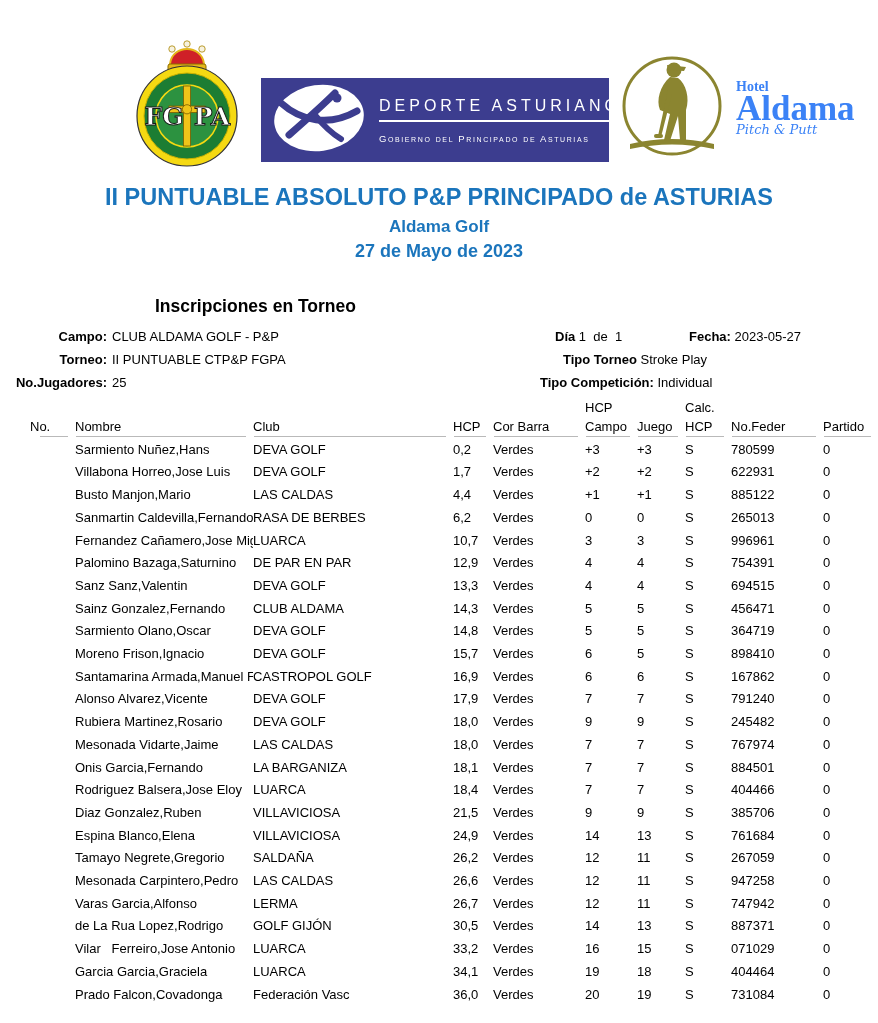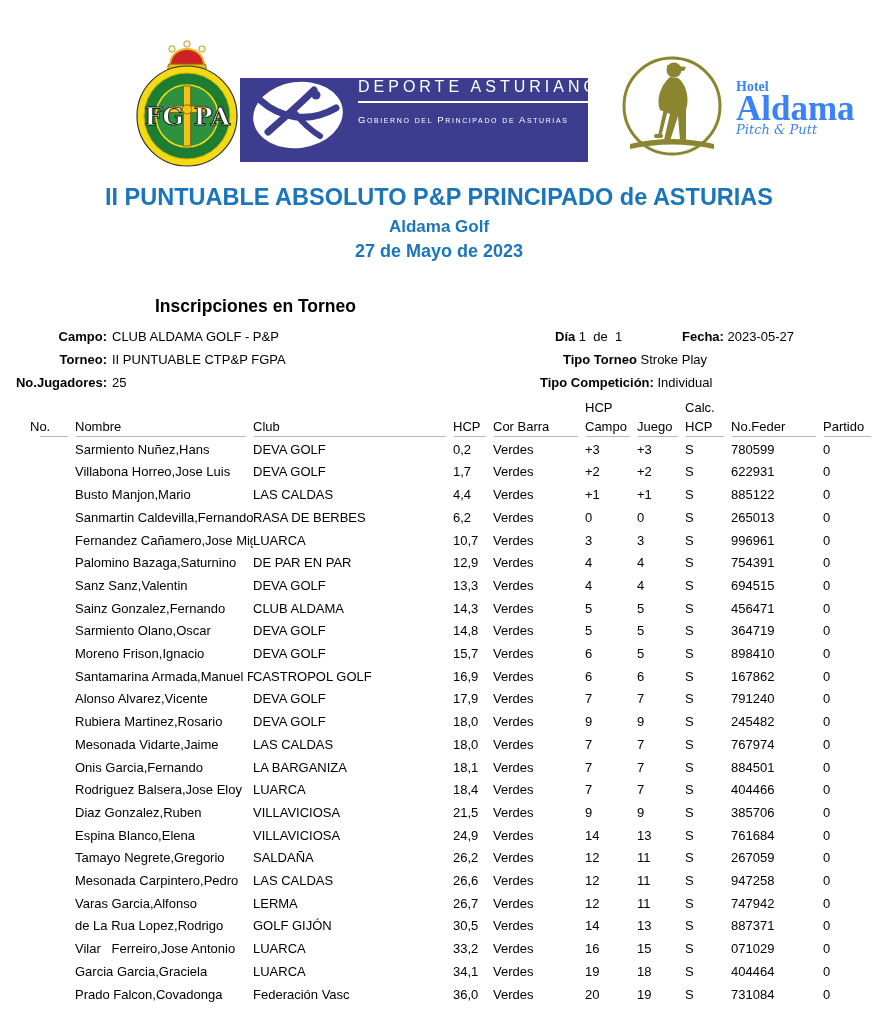--- a/index.html
+++ b/index.html
@@ -2,22 +2,22 @@
 <html><head>
 <meta charset="utf-8">
 <style>
   * { margin:0; padding:0; box-sizing:border-box; }
   body { background:#fff; font-family:"Liberation Sans", sans-serif; color:#000; }
   .page { position:relative; width:878px; height:1023px; background:#fff; overflow:hidden; }
 
   
   .logos-row { position:relative; height:168px; }
   .crest { position:absolute; left:124px; top:34px; }
-  .deporte { position:absolute; left:240px; top:78px; width:348px; height:84px;
-             background:#3c3d8f; display:flex; align-items:flex-start; }
+  .deporte { position:absolute; left:261px; top:78px; width:348px; height:84px;
+             background:#3c3d8f; display:flex; align-items:center; }
   .dep-oval { margin-left:10px; flex:0 0 auto; }
   .dep-text { flex:1; padding:0 10px 0 12px; color:#fff; }
   .dep-line1 { font-size:16px; letter-spacing:4px; font-weight:normal; white-space:nowrap;
                border-bottom:2px solid #fff; padding-bottom:5px; }
   .dep-line2 { font-size:9.5px; letter-spacing:1.6px; padding-top:11px; white-space:nowrap;
                font-variant:small-caps; }
   .aldama { position:absolute; left:618px; top:52px; display:flex; align-items:center; }
   .aldama-text { margin-left:10px; color:#3b82f6; }
   .ald-hotel { font-family:"Liberation Serif", serif; font-weight:bold; font-size:14px; }
   .ald-name  { font-family:"Liberation Serif", serif; font-weight:bold; font-size:35px; line-height:27px; }
@@ -32,21 +32,21 @@
 
   
   .meta { display:flex; font-size:13px; }
   .meta-left { width:430px; }
   .meta-row { display:flex; line-height:23px; }
   .meta-label { width:107px; text-align:right; font-weight:bold; }
   .meta-value { padding-left:5px; white-space:pre; }
   .meta-right { position:relative; flex:1; }
   .mr-row { position:relative; line-height:23px; height:23px; }
   .mr-dia   { position:absolute; left:125px; white-space:pre; }
-  .mr-fecha { position:absolute; left:252px; white-space:pre; }
+  .mr-fecha { position:absolute; left:259px; white-space:pre; }
   .mr-tt { padding-left:133px; white-space:pre; }
   .mr-tc { padding-left:110px; white-space:pre; }
   b.lbl { font-weight:bold; }
 
   
   table.players { margin:6px 0 0 30px; border-collapse:collapse; table-layout:fixed; width:848px; font-size:13px; }
   table.players th, table.players td { font-weight:normal; white-space:pre; overflow:hidden; padding:0; line-height:22.7px; height:22.7px; text-align:left; }
   thead tr.group-row th, thead tr.group-row td { height:16px; line-height:16px; }
   .gh-hcp { text-align:center; padding-right:55px; }
   .gh-calc { text-align:left; padding-left:2px; }

